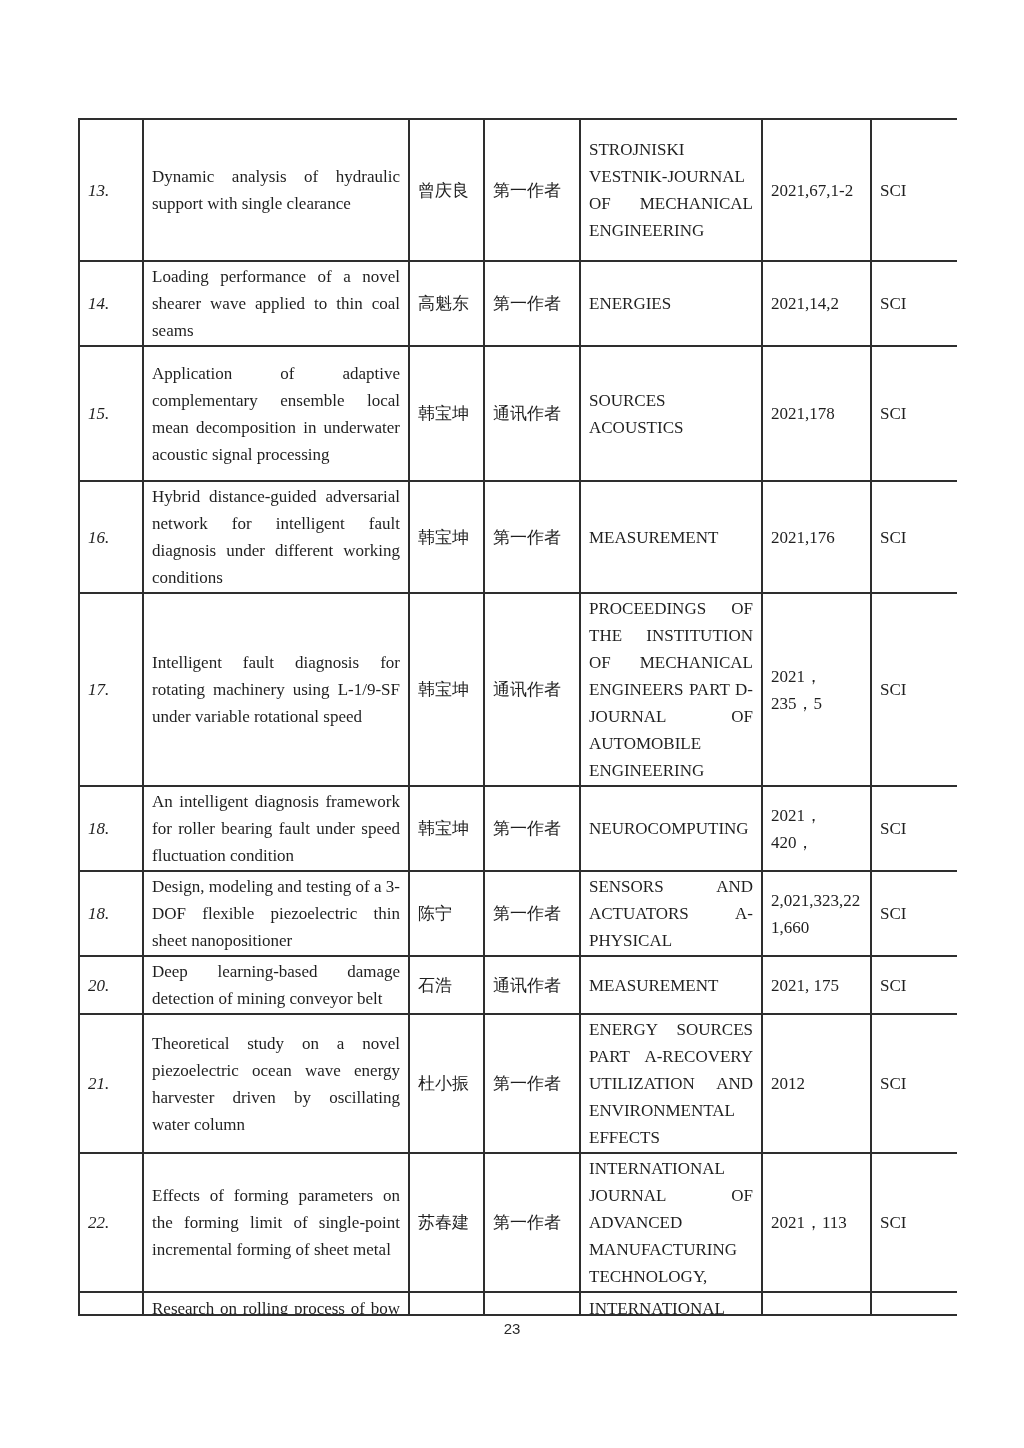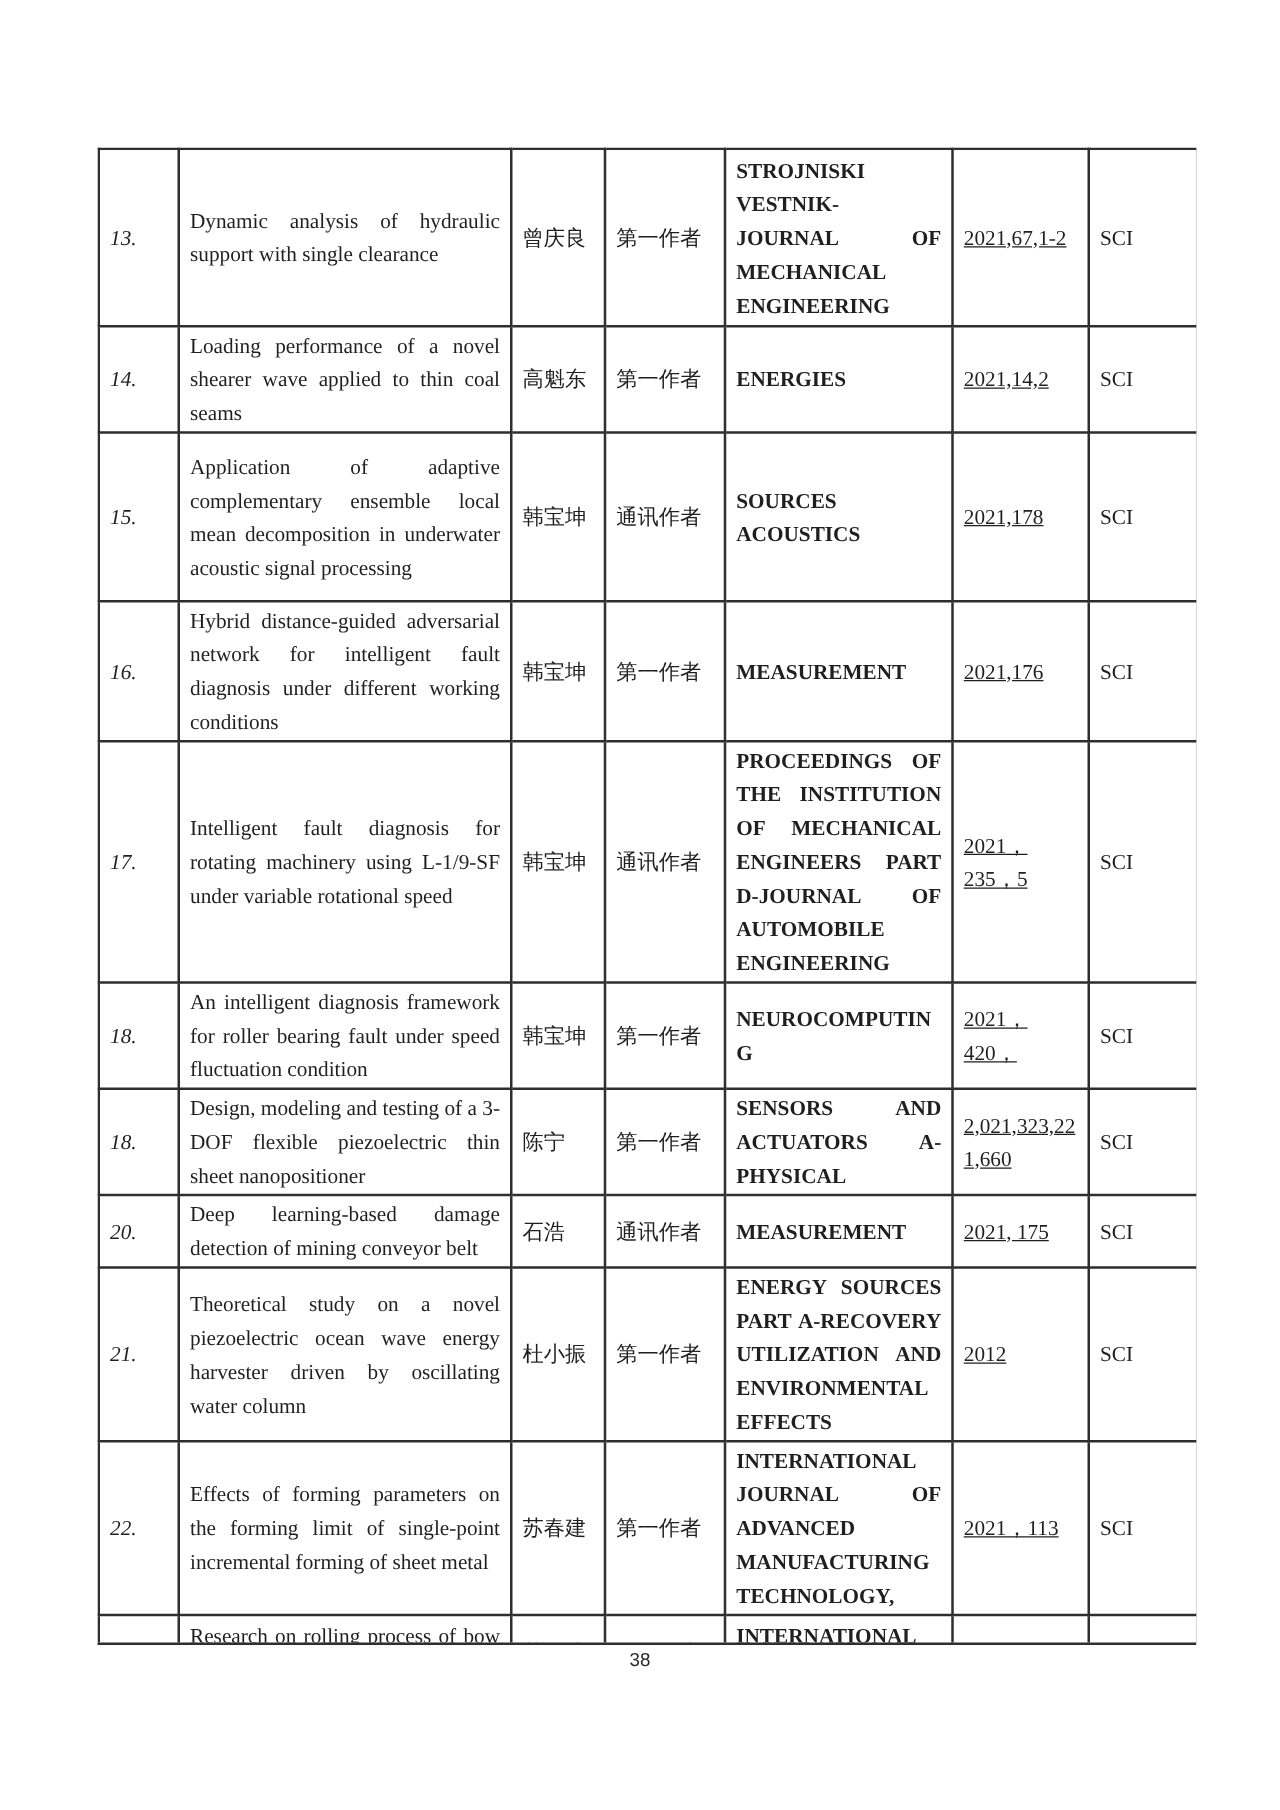--- a/index.html
+++ b/index.html
@@ -45,22 +45,22 @@
   .pub-table tr:nth-child(7)  { height: 81px; }
   .pub-table tr:nth-child(8)  { height: 53px; margin-left: 25px; }
   .pub-table tr:nth-child(9)  { height: 135px; }
   .pub-table tr:nth-child(10) { height: 136px; }
   .pub-table tr:nth-child(11) { height: 60px; }
 
   .c-no      { padding-left: 12px; font-style: italic; }
   .c-title   { text-align: justify; padding-left: 8px; padding-right: 9px; }
   .c-author  { padding-left: 10px; }
   .c-role    { padding-left: 8px; }
-  .c-journal { text-align: justify; padding-left: 10px; padding-right: 14px; overflow-wrap: anywhere; font-weight: bold; }
-  .c-volume  { padding-left: 9px; padding-right: 8px; overflow-wrap: anywhere; text-decoration: underline; }
+  .c-journal { text-align: justify; padding-left: 10px; padding-right: 14px; overflow-wrap: anywhere; }
+  .c-volume  { padding-left: 9px; padding-right: 8px; overflow-wrap: anywhere; }
   .c-index   { padding-left: 10px; }
   .cjk       { font-size: 16px; }
   
   .justify-all { text-align-last: justify; }
 
   .page-number {
     position: absolute;
     left: 0;
     top: 1320px;
     width: 100%;
@@ -191,14 +191,14 @@
     <td class="c-title justify-all">Research on rolling process of bow parts with variable lateral roll</td>
     <td class="c-author cjk">苏春建</td>
     <td class="c-role cjk">第一作者</td>
     <td class="c-journal justify-all">INTERNATIONAL JOURNAL OF</td>
     <td class="c-volume">2021，114</td>
     <td class="c-index">SCI</td>
   </tr>
 </tbody>
     </table>
   </div>
-  <div class="page-number">38</div>
+  <div class="page-number">23</div>
 </div>
 
 </body></html>

